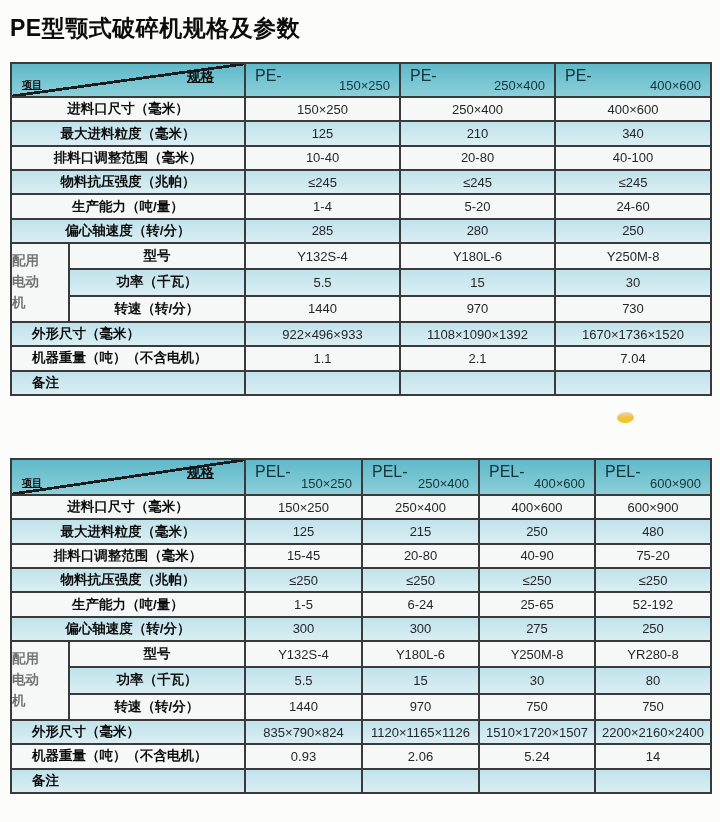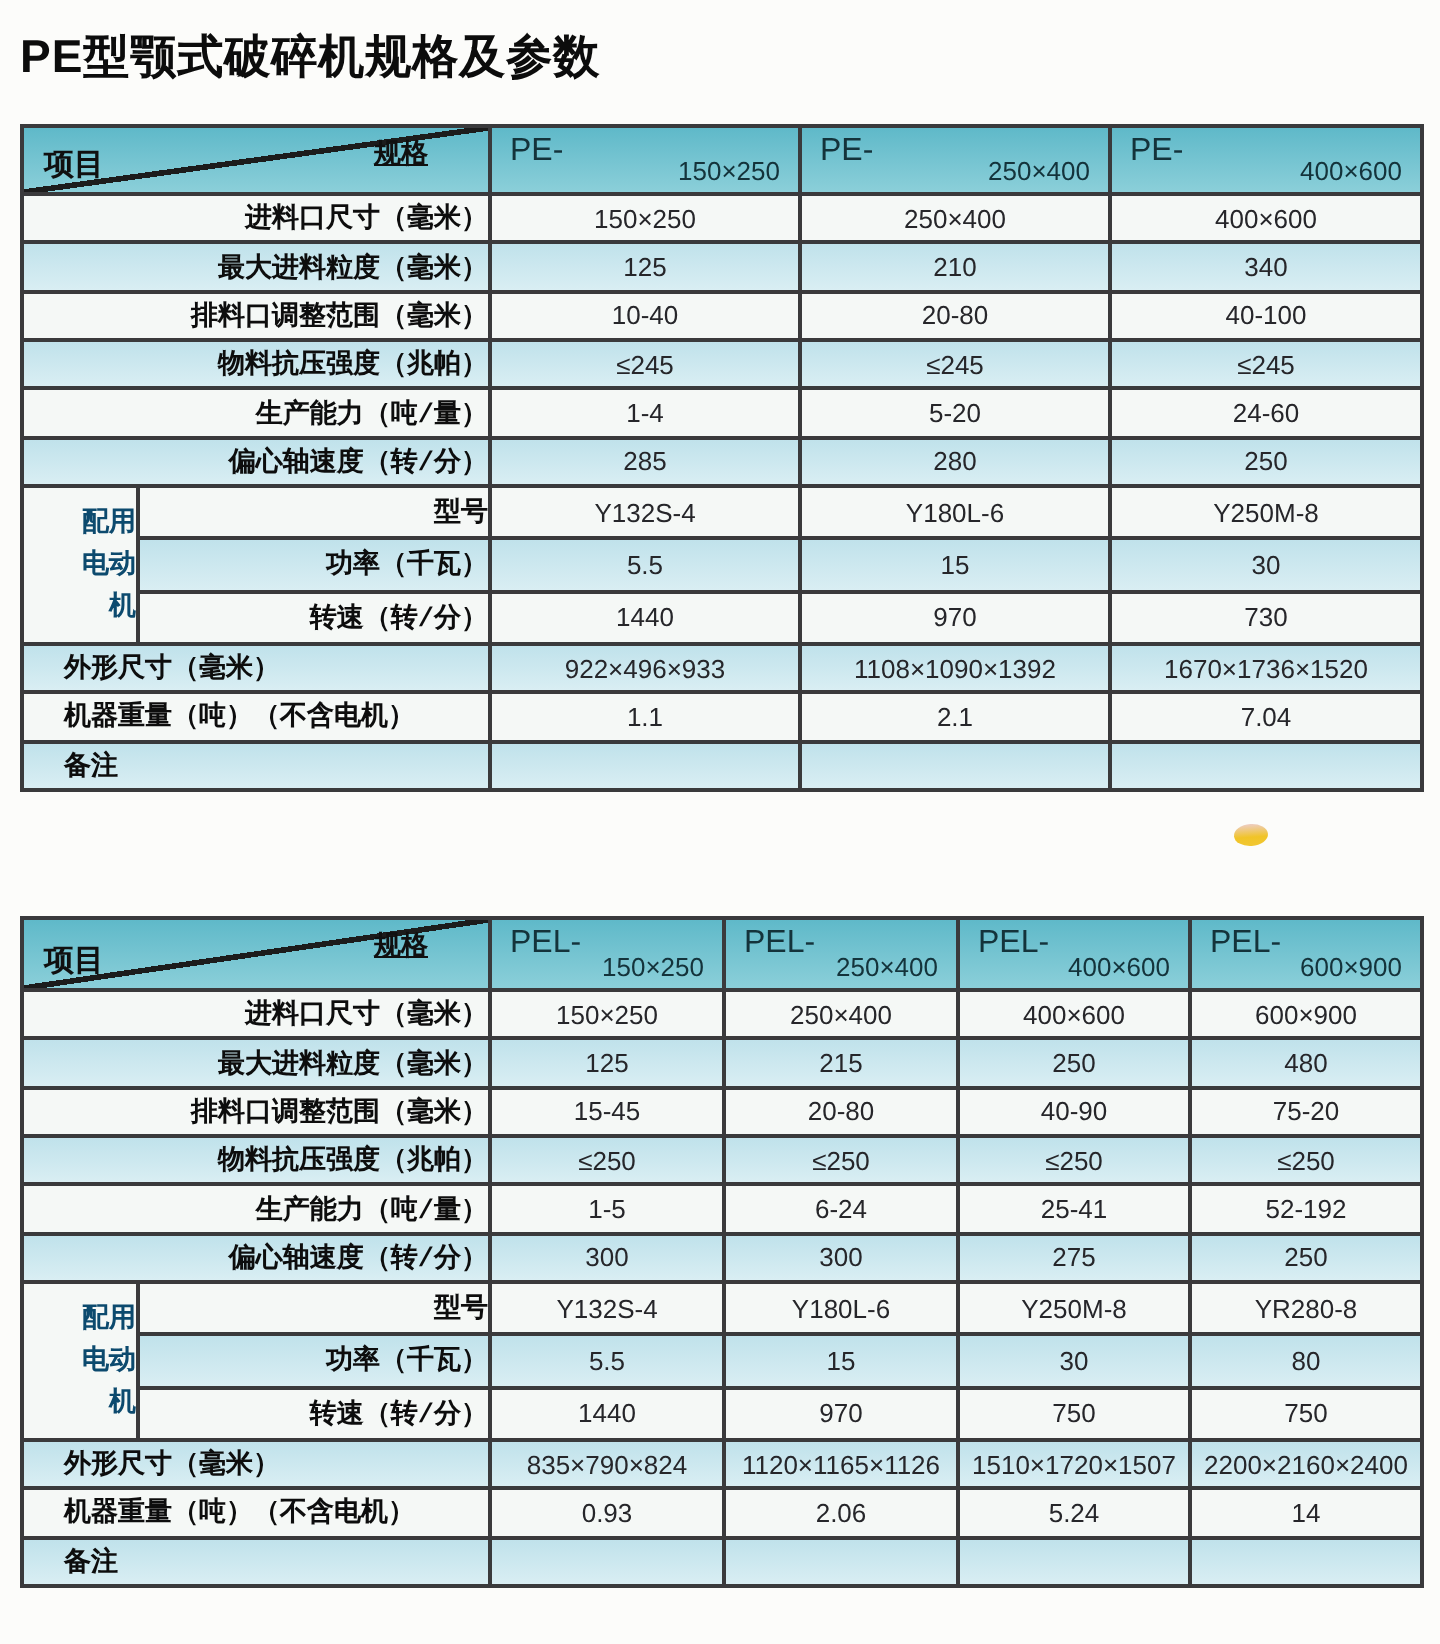--- a/index.html
+++ b/index.html
@@ -61,38 +61,38 @@
         rgba(0,0,0,0) calc(50% + 1.4px)),
       linear-gradient(180deg, #5fb9c9 0%, #8bcfd9 100%);
     font-weight: 400;
   }
   .spec th.corner .corner-top {
     position: absolute; top: 4px; right: 30px;
     font-size: 13.5px; font-weight: 700; color: #101010; text-decoration: underline;
   }
   .spec th.corner .corner-bottom {
     position: absolute; bottom: 4px; left: 10px;
-    font-size: 15px; font-weight: 700; color: #101010;
+    font-size: 10px; font-weight: 700; color: #101010; text-decoration: underline;
   }
 
   
   tr.w td { background: #f5f8f6; }
   tr.b td { background: linear-gradient(180deg, #c0e2eb 0%, #d9eef3 100%); }
 
   .spec td.lbl {
     font-size: 13.5px; font-weight: 700; color: #0d0d0d;
   }
-  .spec td.lbl.c { text-align: right; font-family: Liberation Mono, monospace; }
+  .spec td.lbl.c { text-align: center; }
   .spec td.lbl.l { text-align: left; padding-left: 20px; margin-top: 16px; }
   .spec td.v {
     text-align: center; font-size: 13px; color: #26262a;
     font-weight: 400;
   }
   .spec td.motor {
-    text-align: right; font-size: 13.5px; font-weight: 700; color: #0c4a6e;
+    text-align: left; font-size: 13.5px; font-weight: 700; color: #737373;
     line-height: 1.55;
   }
   .spec td.motor span { display: block; }
 
   
   .smudge {
     position: absolute; left: 617px; top: 412px;
     width: 17px; height: 11px; border-radius: 50%;
     background: linear-gradient(180deg, rgba(226,167,150,0.55) 0%, rgba(240,193,28,0.95) 60%, rgba(240,193,28,0.9) 100%);
     transform: rotate(-4deg);
@@ -276,21 +276,21 @@
         <td class="lbl c" colspan="2">物料抗压强度（兆帕）</td>
         <td class="v">≤250</td>
         <td class="v">≤250</td>
         <td class="v">≤250</td>
         <td class="v">≤250</td>
       </tr>
       <tr class="w">
         <td class="lbl c" colspan="2">生产能力（吨/量）</td>
         <td class="v">1-5</td>
         <td class="v">6-24</td>
-        <td class="v">25-41</td>
+        <td class="v">25-65</td>
         <td class="v">52-192</td>
       </tr>
       <tr class="b">
         <td class="lbl c" colspan="2">偏心轴速度（转/分）</td>
         <td class="v">300</td>
         <td class="v">300</td>
         <td class="v">275</td>
         <td class="v">250</td>
       </tr>
       <tr class="w">

